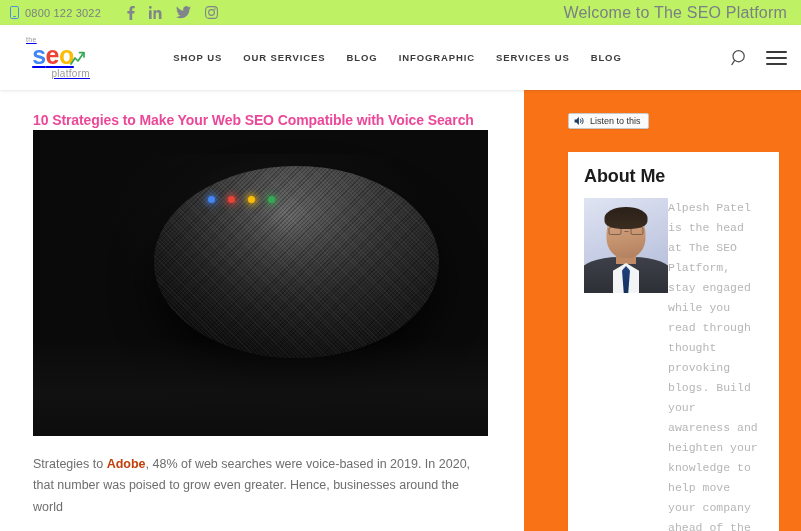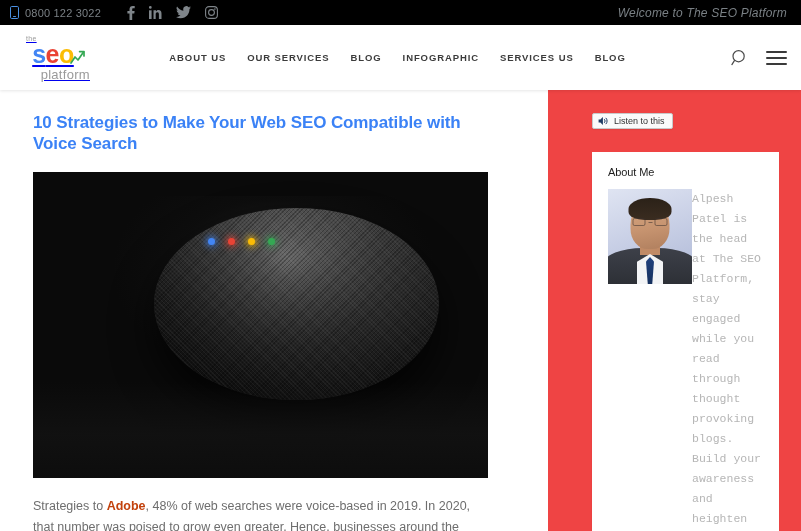--- a/index.html
+++ b/index.html
@@ -10,32 +10,32 @@
     color:#555;
     -webkit-font-smoothing:antialiased;
   }
 
   
   .topbar {
     height:25px;
     display:flex;
     align-items:center;
     padding:0 14px 0 10px;
-    background:#000000;
+    background:#bef264;
     font-size:11px;
     color:#7a8085;
     letter-spacing:.2px;
   }
   .tb-item { display:flex; align-items:center; gap:6px; }
   .tb-phone { margin-right:26px; }
   .tb-mail  { margin-right:22px; }
   .tb-socials { display:flex; align-items:center; gap:14px; }
   .tb-socials .soc { color:#7f858a; font-size:12px; display:flex; align-items:center; }
   .tb-spacer { flex:1 1 auto; }
-  .tb-welcome { font-size:12px; color:#7a8085;font-style:italic; }
+  .tb-welcome { font-size:16px; color:#7a8085; }
 
   .ico { display:inline-flex; align-items:center; justify-content:center; }
   .ico svg { display:block; }
 
   
   .header {
     position:relative;
     height:65px;
     background:#fff;
     display:flex;
@@ -51,21 +51,21 @@
     font-weight:700;
     letter-spacing:-.5px;
     display:flex;
     align-items:flex-end;
     position:relative;
   }
   .l-s { color:#4285F4; }
   .l-e { color:#EA4335; }
   .l-o { color:#FBBC05; position:relative; }
   .logo-arrow { position:absolute; right:-11px; bottom:2px; }
-  .logo-platform { font-size:13px; color:#9a9a9a; align-self:flex-end; margin-right:4px; margin-top:1px; letter-spacing:.3px; }
+  .logo-platform { font-size:10px; color:#9a9a9a; align-self:flex-end; margin-right:4px; margin-top:1px; letter-spacing:.3px; }
 
   .nav {
     flex:1 1 auto;
     display:flex;
     align-items:center;
     justify-content:center;
     gap:21px;
     padding-right:30px;
   }
   .nav a {
@@ -88,25 +88,24 @@
     background:#fff;
     padding:22px 36px 0 33px;
   }
   .meta {
     font-size:11.5px;
     color:#3f3f3f;
     margin-bottom:10px;
     letter-spacing:.1px;
   }
   .post-title {
-    font-size:17px;
+    font-size:14px;
     font-weight:700;
-    color:#3b82f6;
+    color:#ec4899;
     letter-spacing:-.1px;
-    margin-bottom:17px;
     line-height:1.25;
   }
 
   
   .hero {
     position:relative;
     width:455px;
     height:306px;
     background:#0a0a0a;
     overflow:hidden;
@@ -153,23 +152,22 @@
     margin-top:18px;
     font-size:12.5px;
     line-height:1.75;
     color:#6e6e6e;
   }
   .body-text b { color:#c2410c; font-weight:700; }
 
   
   .sidebar {
     flex:1 1 auto;
-    background:#ef4444;
+    background:#f97316;
     padding:22px 22px 0 44px;
-    margin-left:24px;
   }
   .listen-btn {
     display:inline-flex;
     align-items:center;
     gap:5px;
     background:#fafafa;
     border:1px solid #c9c9c9;
     border-radius:2px;
     padding:2px 7px 2px 5px;
     font-size:9px;
@@ -177,22 +175,22 @@
     cursor:pointer;
     box-shadow:0 1px 1px rgba(0,0,0,.06);
   }
   .widget {
     margin-top:22px;
     background:#fff;
     padding:14px 16px 12px;
     box-shadow:0 1px 2px rgba(0,0,0,.05);
   }
   .widget-title {
-    font-size:11px;
-    font-weight:400;
+    font-size:18px;
+    font-weight:700;
     color:#1c1c1c;
     letter-spacing:-.1px;
   }
   .about-body { margin-top:11px; display:flex; align-items:flex-start;font-family:Liberation Mono, monospace; }
 
   .avatar {
     flex:0 0 auto;
     width:84px; height:95px;
     position:relative;
     overflow:hidden;
@@ -314,21 +312,21 @@
         <svg width="15" height="15" viewBox="0 0 15 15">
           <path d="M1 13 L5 7 L8 10 L13.5 2" fill="none" stroke="#34A853" stroke-width="1.7" stroke-linecap="round" stroke-linejoin="round"></path>
           <path d="M9.6 1.6 L14 1.6 L14 6" fill="none" stroke="#34A853" stroke-width="1.7" stroke-linecap="round" stroke-linejoin="round"></path>
         </svg>
       </span>
     </span>
     <span class="logo-platform">platform</span>
   </a>
 
   <nav class="nav">
-    <a href="#">ABOUT US</a>
+    <a href="#">SHOP US</a>
     <a href="#">OUR SERVICES</a>
     <a href="#">BLOG</a>
     <a href="#">INFOGRAPHIC</a>
     <a href="#">SERVICES US</a>
     <a href="#">BLOG</a>
   </nav>
 
   <div class="hdr-right">
     <span class="search-btn ico">
       <svg width="18" height="18" viewBox="0 0 18 18">

